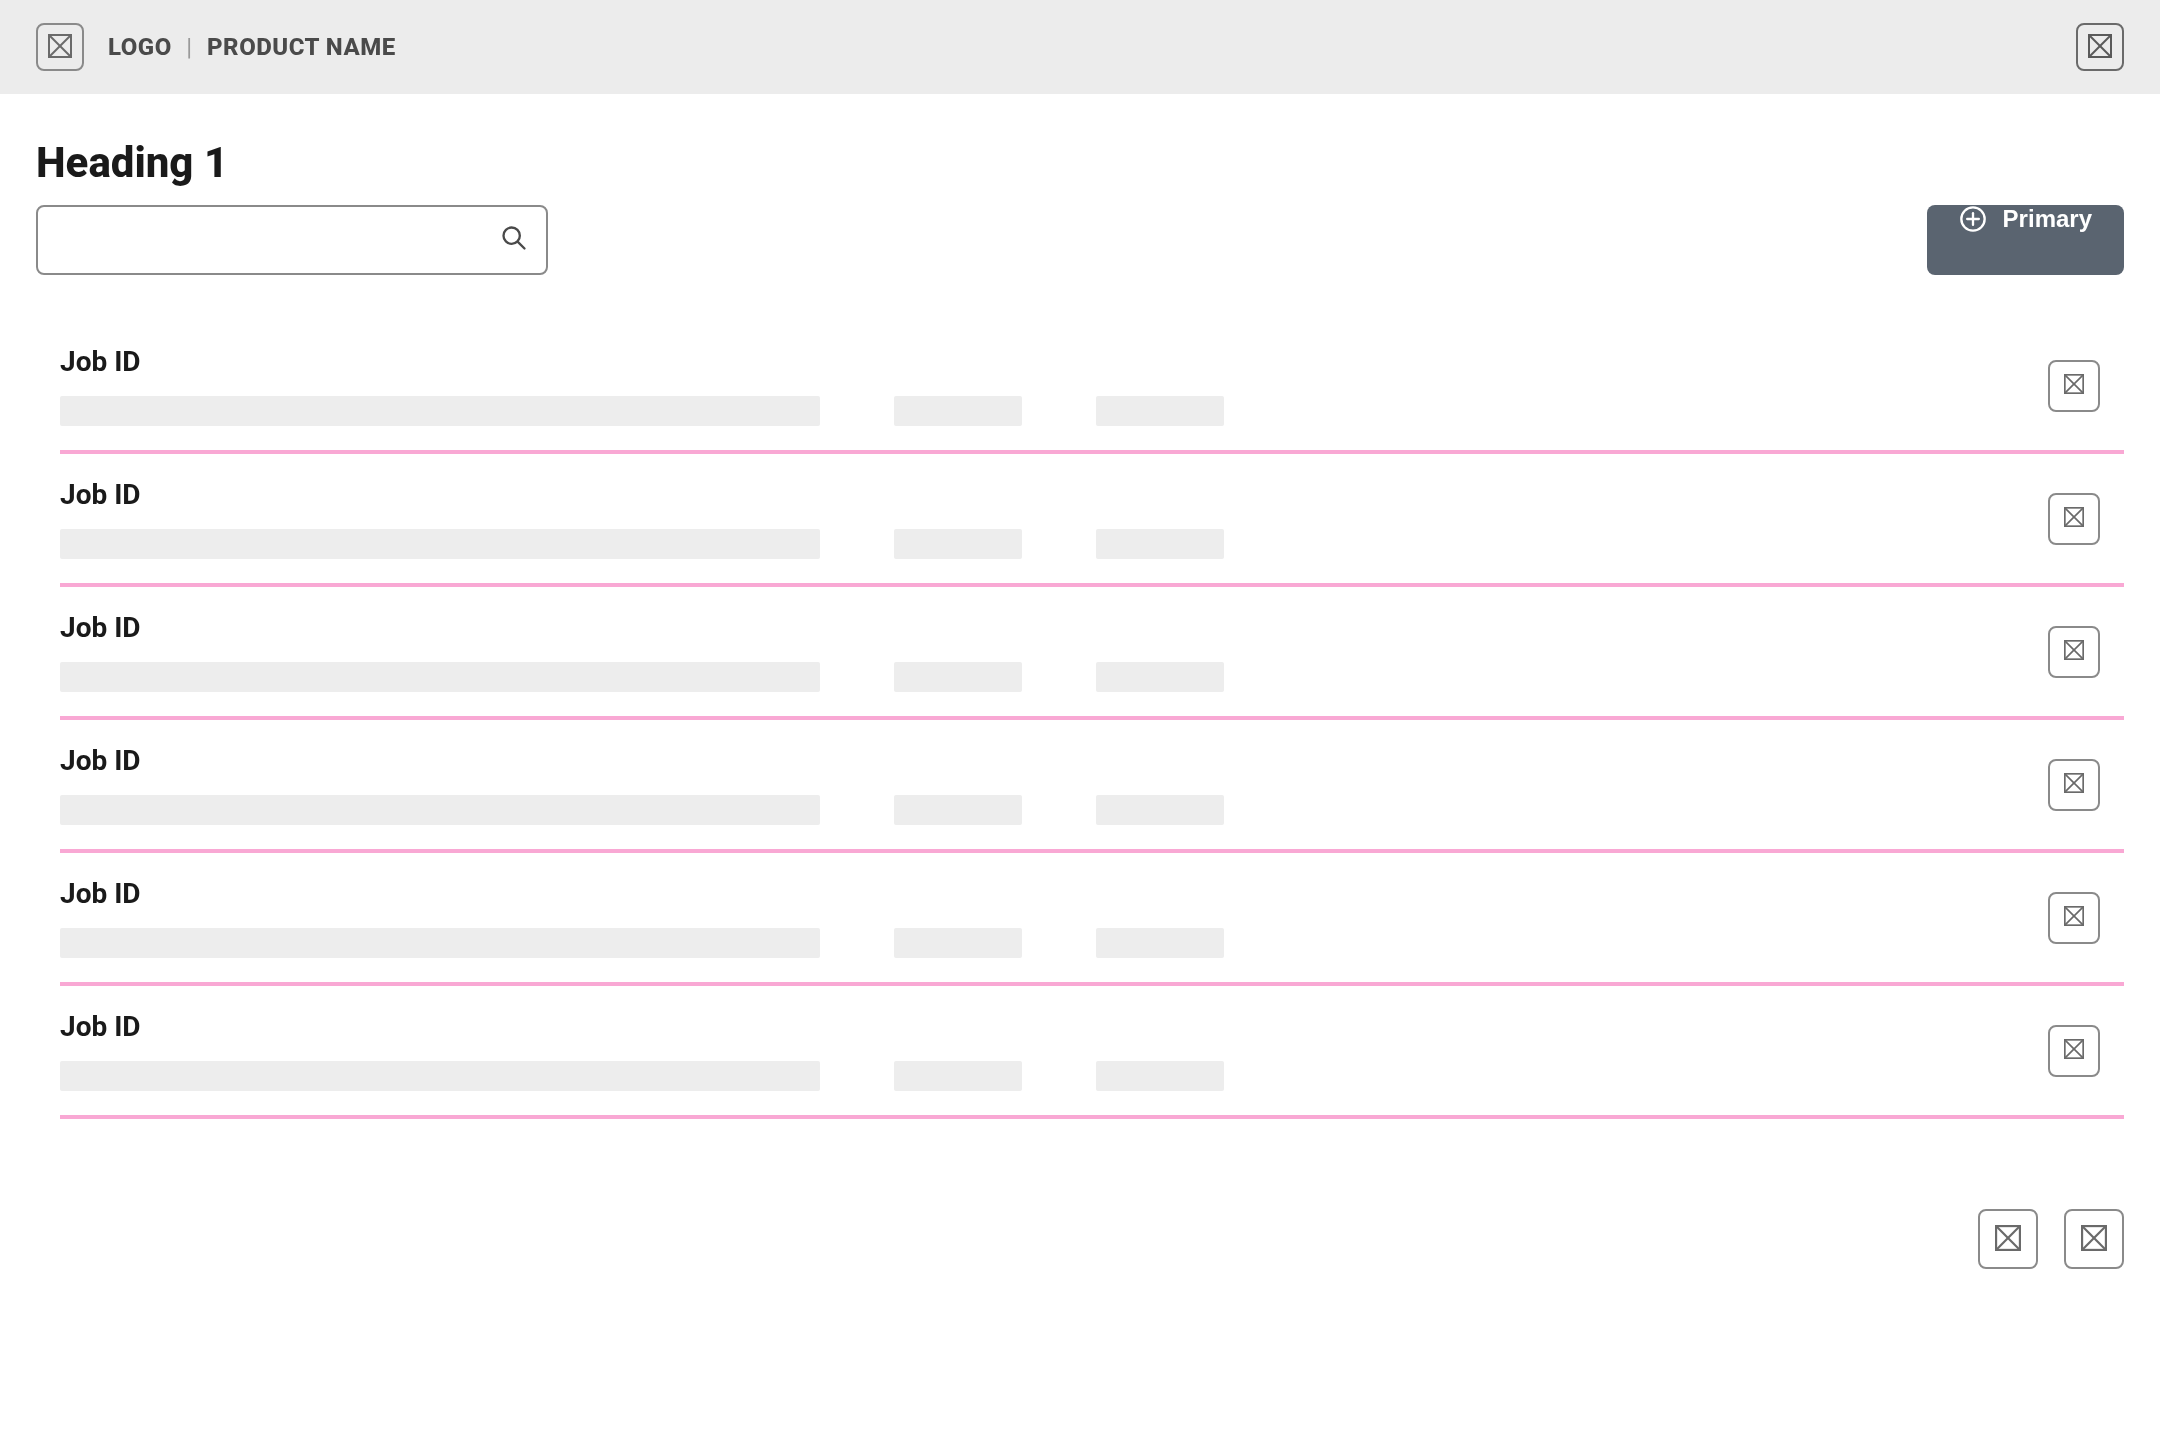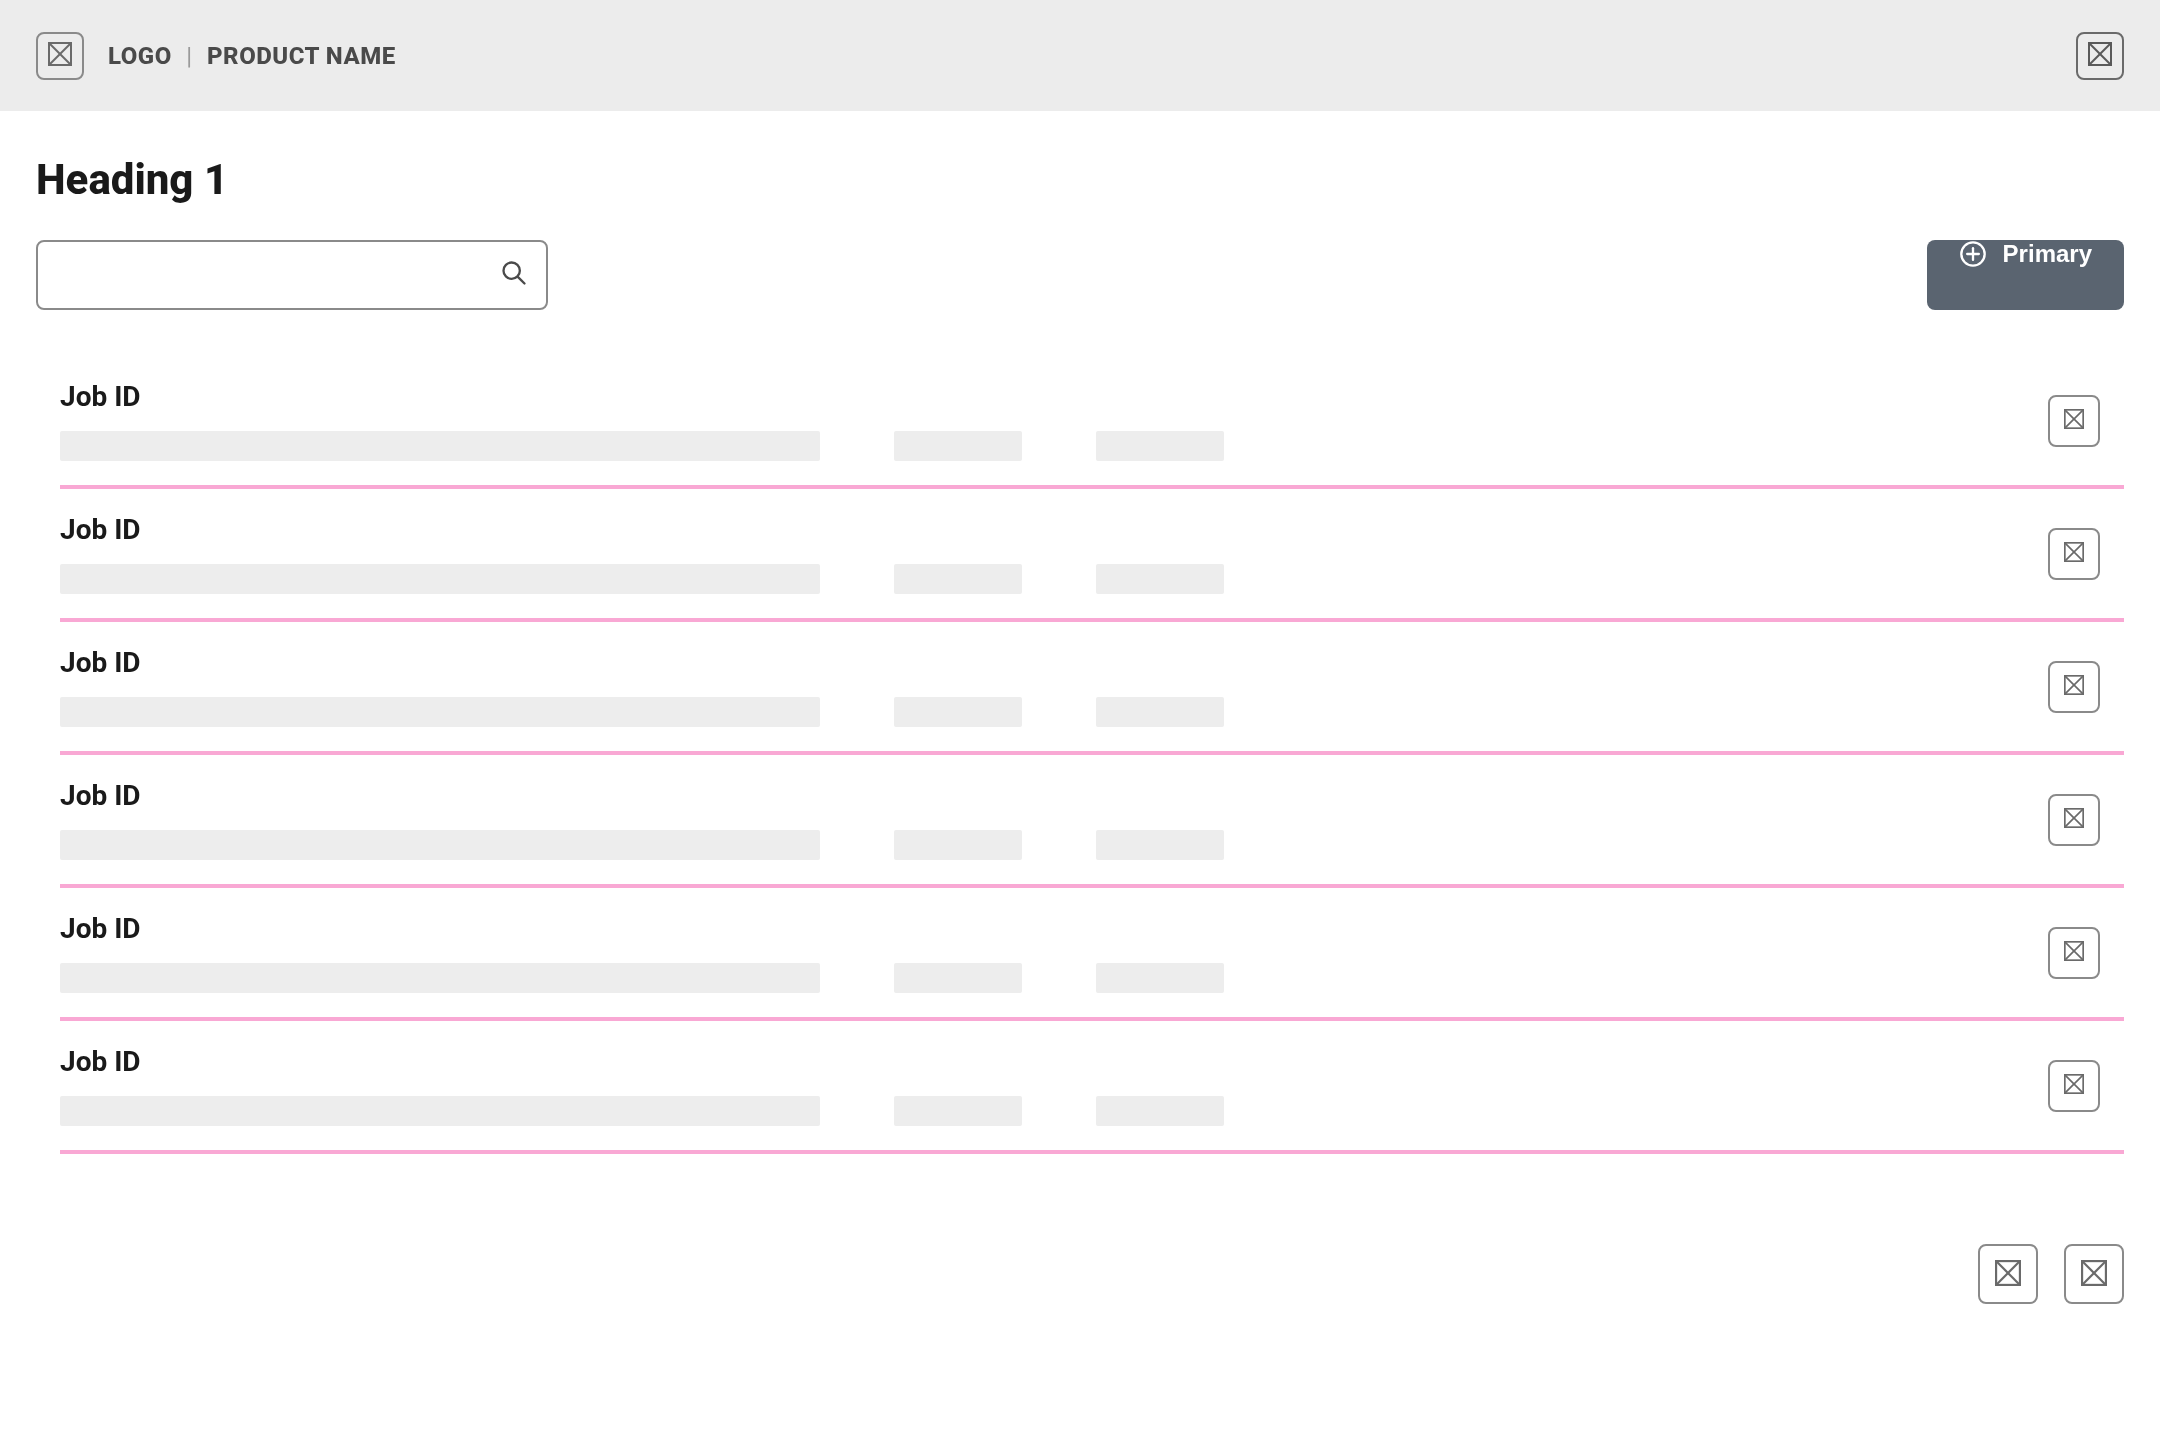--- a/index.html
+++ b/index.html
@@ -7,21 +7,21 @@
       padding: 0;
       box-sizing: border-box;
     }
     body {
       font-family: -apple-system, BlinkMacSystemFont, "Segoe UI", Roboto, "Helvetica Neue", Arial, sans-serif;
       background: #ffffff;
       color: #1a1a1a;
     }
     .header {
       background: #ececec;
-      height: 111px;
+      height: 94px;
       display: flex;
       align-items: center;
       justify-content: space-between;
       padding: 0 36px;
     }
     .header-left {
       display: flex;
       align-items: center;
       gap: 24px;
     }
@@ -62,21 +62,21 @@
       margin: 0 8px;
       font-weight: 400;
     }
     .main-content {
       padding: 44px 36px 30px 36px;
     }
     .page-heading {
       font-size: 42px;
       font-weight: 800;
       color: #1a1a1a;
-      margin-bottom: 36px;
+      margin-bottom: 18px;
     }
     .toolbar {
       display: flex;
       align-items: center;
       justify-content: space-between;
       margin-bottom: 46px;
     }
     .search-container {
       position: relative;
       width: 512px;

